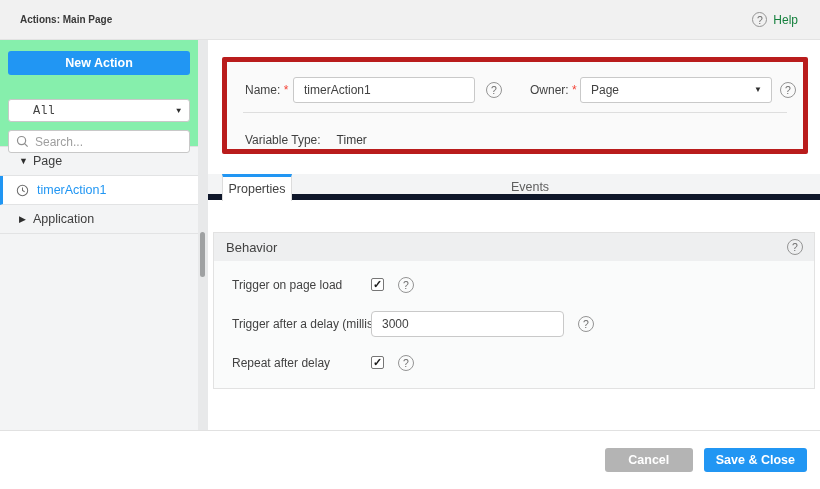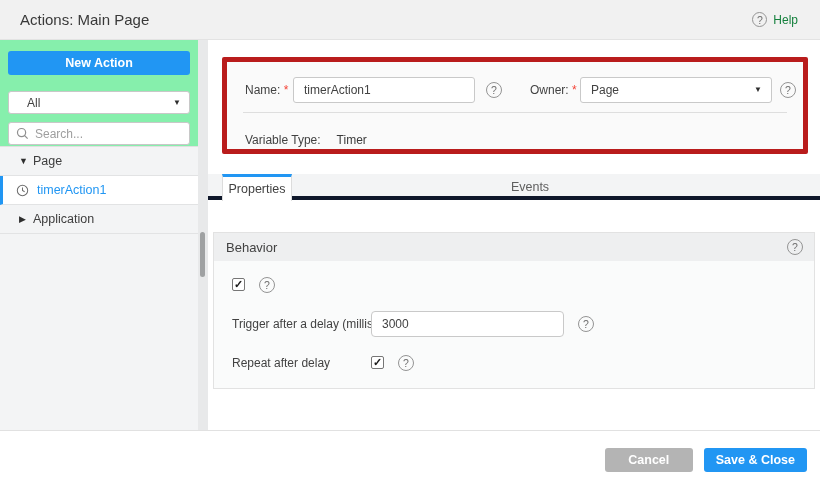--- a/index.html
+++ b/index.html
@@ -4,35 +4,35 @@
 <style>
   * { margin:0; padding:0; box-sizing:border-box; }
   html,body { width:820px; height:489px; overflow:hidden; }
   body { font-family:"Liberation Sans", sans-serif; font-size:12px; color:#424242; background:#fff; }
   #app { position:relative; width:820px; height:489px; background:#fff; }
 
   
   .header { position:absolute; left:0; top:0; width:820px; height:40px;
             background:#f1f1f1; border-bottom:1px solid #e3e3e3;
             display:flex; align-items:center; justify-content:space-between; padding:0 22px 0 20px; }
-  .header-title { font-size:15px; color:#393939; }
+  .header-title { font-size:10px; color:#393939;font-weight:bold; }
   .header-help { display:flex; align-items:center; gap:6px; cursor:pointer; color:#15803d; font-size:12px; }
 
   .qmark { display:inline-flex; width:16px; height:16px; border:1px solid #949494; border-radius:50%;
            color:#6f6f6f; font-size:10.5px; align-items:center; justify-content:center; flex:0 0 auto; background:transparent; }
   .qmark::after { content:"?"; }
   .qmark.small { width:15px; height:15px; }
 
   
   .sidebar { position:absolute; left:0; top:40px; width:198px; height:390px; background:#fff; }
   .sidebar-controls { padding:11px 8px 11px 8px; height:107px; border-bottom:1px solid #e0e0e0; background:#86efac; }
   .btn-new-action { display:block; width:182px; height:24px; background:#2196f3; color:#fff; border:none;
                     border-radius:3px; font-family:inherit; font-size:12.5px; font-weight:bold; cursor:pointer; }
-  .filter-select { margin-top:16px; width:182px; height:23px; border:1px solid #c8c8c8; border-radius:3px; background:#fff;
-                   display:flex; align-items:center; justify-content:space-between; padding:0 8px 0 18px; cursor:pointer; }
+  .filter-select { margin-top:24px; width:182px; height:23px; border:1px solid #c8c8c8; border-radius:3px; background:#fff;
+                   display:flex; align-items:center; justify-content:space-between; padding:0 8px 0 24px; cursor:pointer;font-family:Liberation Mono, monospace; }
   .caret { font-size:8px; color:#2e2e2e; line-height:1; }
   .search-wrap { margin-top:8px; position:relative; width:182px; height:23px; }
   .search-wrap svg { position:absolute; left:8px; top:5px; }
   .search-input { width:182px; height:23px; border:1px solid #c8c8c8; border-radius:3px; padding:0 8px 0 26px;
                   font-family:inherit; font-size:12px; color:#424242; outline:none; }
   .search-input::placeholder { color:#9e9e9e; }
 
   .tree { background:#f3f4f5; height:283px; }
   .tree-row { height:29px; display:flex; align-items:center; border-bottom:1px solid #e2e3e4;
               padding-left:19px; cursor:pointer; color:#3d3d3d; }
@@ -55,21 +55,21 @@
   .req { color:#f44336; }
   .text-input { position:absolute; height:26px; border:1px solid #c9c9c9; border-radius:3px; background:#fff;
                 font-family:inherit; font-size:12px; color:#424242; padding:0 10px; outline:none; }
   .fake-select { position:absolute; height:26px; border:1px solid #c9c9c9; border-radius:3px; background:#fff;
                  display:flex; align-items:center; justify-content:space-between; padding:0 9px 0 10px; cursor:pointer; }
   .box-divider { position:absolute; left:16px; right:16px; top:50px; border-top:1px solid #dedede; }
   .vartype-row { position:absolute; left:18px; top:64px; height:28px; display:flex; align-items:center; }
   .vartype-value { margin-left:16px; color:#3a3a3a; }
 
   .tabstrip { position:absolute; left:0; top:134px; width:612px; height:26px; background:#f3f4f5;
-              border-bottom:4px solid #0f172a; }
+              border-bottom:6px solid #0f172a; }
   .tab { position:absolute; top:0; height:26px; display:flex; align-items:center; justify-content:center;
          font-size:12.5px; cursor:pointer; }
   .tab.active { left:14px; width:70px; background:#fff; border-top:3px solid #2196f3;
                 border-left:1px solid #dcdcdc; border-right:1px solid #dcdcdc; height:27px; color:#424242; }
   .tab.inactive { left:292px; width:60px; color:#5f5f5f; }
 
   .panel { position:absolute; left:5px; top:173px; width:602px; border:1px solid #e2e2e2;margin-top:19px; }
   .panel-header { height:28px; background:#eeeff0; display:flex; align-items:center; justify-content:space-between;
                   padding:0 11px 0 12px; }
   .panel-title { font-size:13px; color:#424242; }
@@ -177,20 +177,21 @@
     </div>
 
     <div class="panel">
       <div class="panel-header">
         <span class="panel-title">Behavior</span>
         <span class="qmark"></span>
       </div>
       <div class="panel-body">
 
         <div class="b-row">
+          <span class="b-label">Trigger on page load</span>
           <span class="checkbox">
             <span class="mark">✓</span>
           </span>
           <span class="qmark gap14"></span>
         </div>
 
         <div class="b-row">
           <span class="b-label">Trigger after a delay (millisec…</span>
           <input class="delay-input" type="text" value="3000" style="">
           <span class="qmark gap14"></span>

